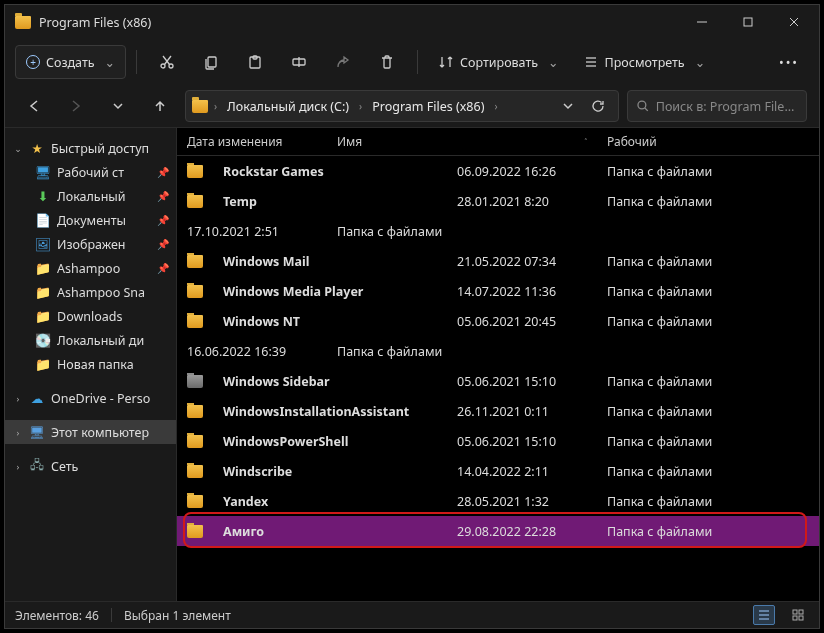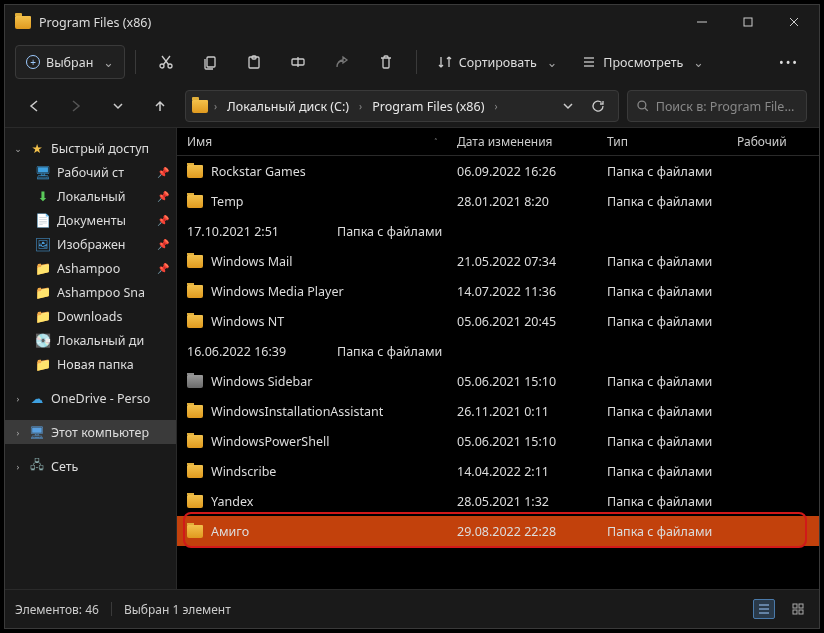--- a/index.html
+++ b/index.html
@@ -151,35 +151,35 @@
   .col.type { width:130px; }
   .col.size { flex:1; }
   .rows { flex:1; overflow:hidden; }
   .row {
     height:30px;
     display:flex;
     align-items:center;
     color:#ddd;
     font-size:12.5px;
   }
-  .row.selected { background:#c2410c; }
+  .row.selected { background:#701a75; }
   .row .c { padding:0 10px; overflow:hidden; white-space:nowrap; text-overflow:ellipsis;}
-  .row .c.name { width:270px; display:flex; align-items:center; gap:8px;}
+  .row .c.name { width:270px; display:flex; align-items:center; gap:20px;font-weight:bold;}
   .row .c.date { width:150px; }
   .row .c.type { width:130px; }
   .row .c.size { flex:1; }
   .row-highlight {
     position:absolute;
     border:2.5px solid #d11919;
     border-radius:8px;
     pointer-events:none;
   }
   
   .statusbar {
-    height:38px;
+    height:26px;
     background:#1a1a1a;
     display:flex;
     align-items:center;
     padding:0 10px;
     gap:12px;
     font-size:12px;
     color:#ccc;
   }
   .statusbar .sdiv { width:1px; height:14px; background:#3a3a3a; }
   .statusbar .flex { flex:1; }
@@ -223,21 +223,21 @@
       <svg class="sm" viewBox="0 0 14 14" stroke="#ccc" stroke-width="1">
           <line x1="3" y1="3" x2="11" y2="11"></line>
           <line x1="11" y1="3" x2="3" y2="11"></line>
         </svg>
     </div>
   </div>
 
   <div class="toolbar">
     <div class="tb-btn create-btn">
       <span class="create-plus">+</span>
-      <span>Выбран</span>
+      <span>Создать</span>
       <span class="chev">⌄</span>
     </div>
     <div class="vdiv"></div>
     <div class="tb-btn icon-only">
       <svg class="svgic" viewBox="0 0 16 16" stroke="#ccc" stroke-width="1.3" fill="none">
           <circle cx="4" cy="12" r="2"></circle>
           <circle cx="12" cy="12" r="2"></circle>
           <line x1="5.5" y1="10.5" x2="12" y2="2"></line>
           <line x1="10.5" y1="10.5" x2="4" y2="2"></line>
         </svg>
@@ -412,26 +412,25 @@
       <div class="side-spacer"></div>
       <div class="side-item">
         <span class="tree-chev">›</span>
         <span class="ic" style="color:#8aa;">🖧</span>
         <span class="lbl">Сеть</span>
       </div>
     </div>
 
     <div class="main">
       <div class="colhdr">
+        <div class="col date"><span>Дата изменения</span></div>
         <div class="col name">
           <span>Имя</span>
           <span class="sort">˄</span>
         </div>
-        <div class="col date"><span>Дата изменения</span></div>
-        <div class="col type"><span>Тип</span></div>
         <div class="col size"><span>Рабочий</span></div>
       </div>
       <div class="rows" id="rows">
           <div class="row">
             <div class="c name">
               <span class="folder-ic"></span>
               <span>Rockstar Games</span>
             </div>
             <div class="c date">06.09.2022 16:26</div>
             <div class="c type">Папка с файлами</div>

